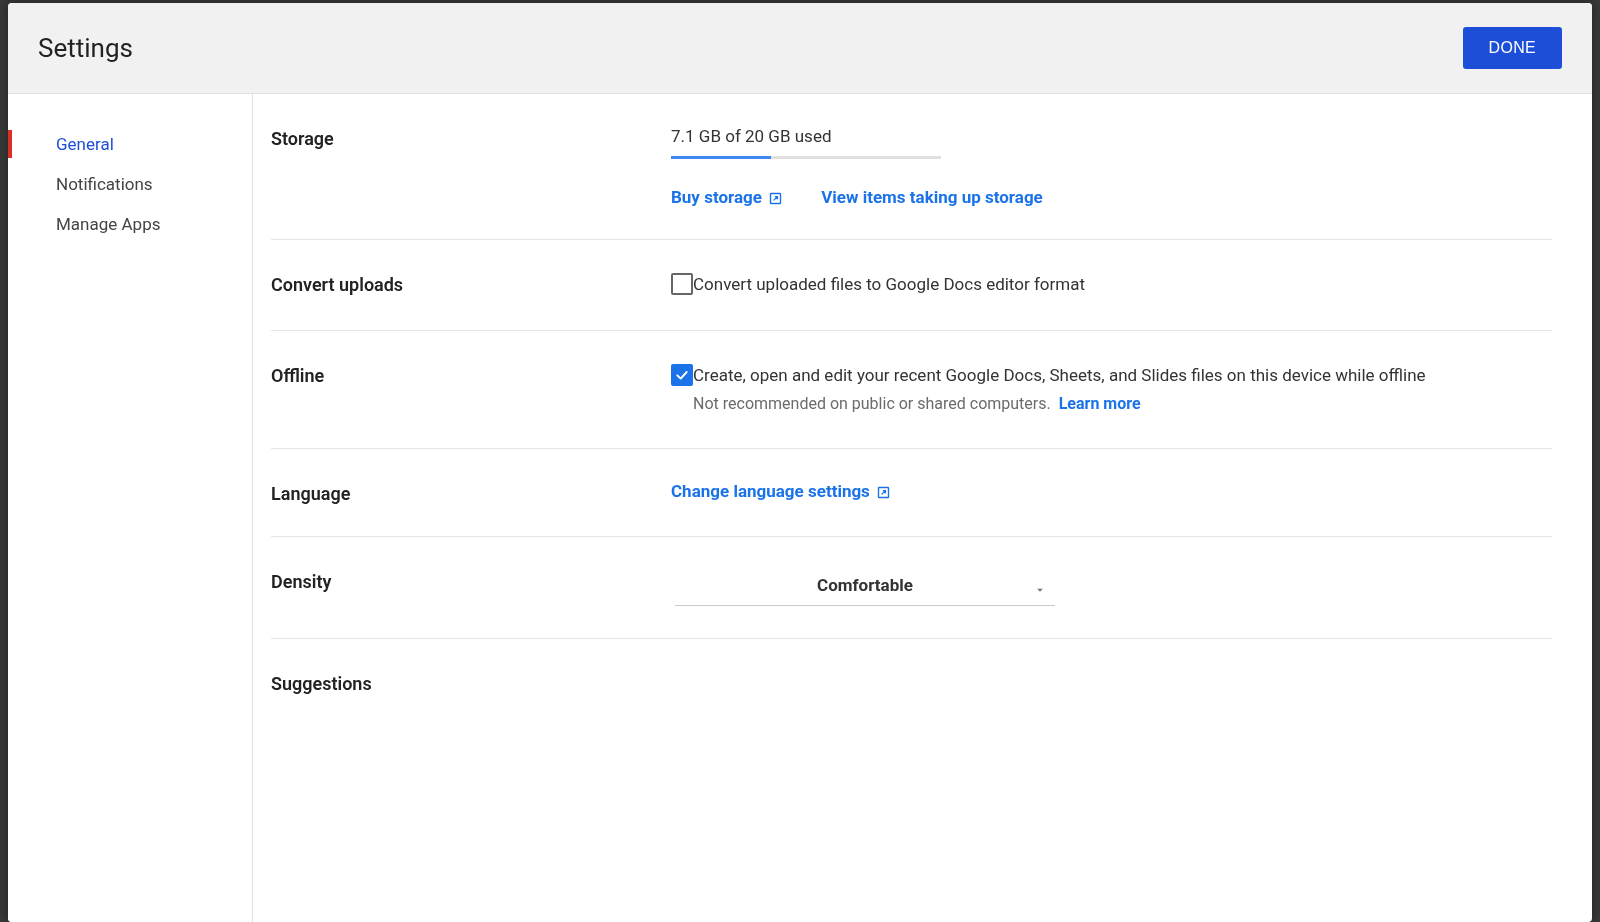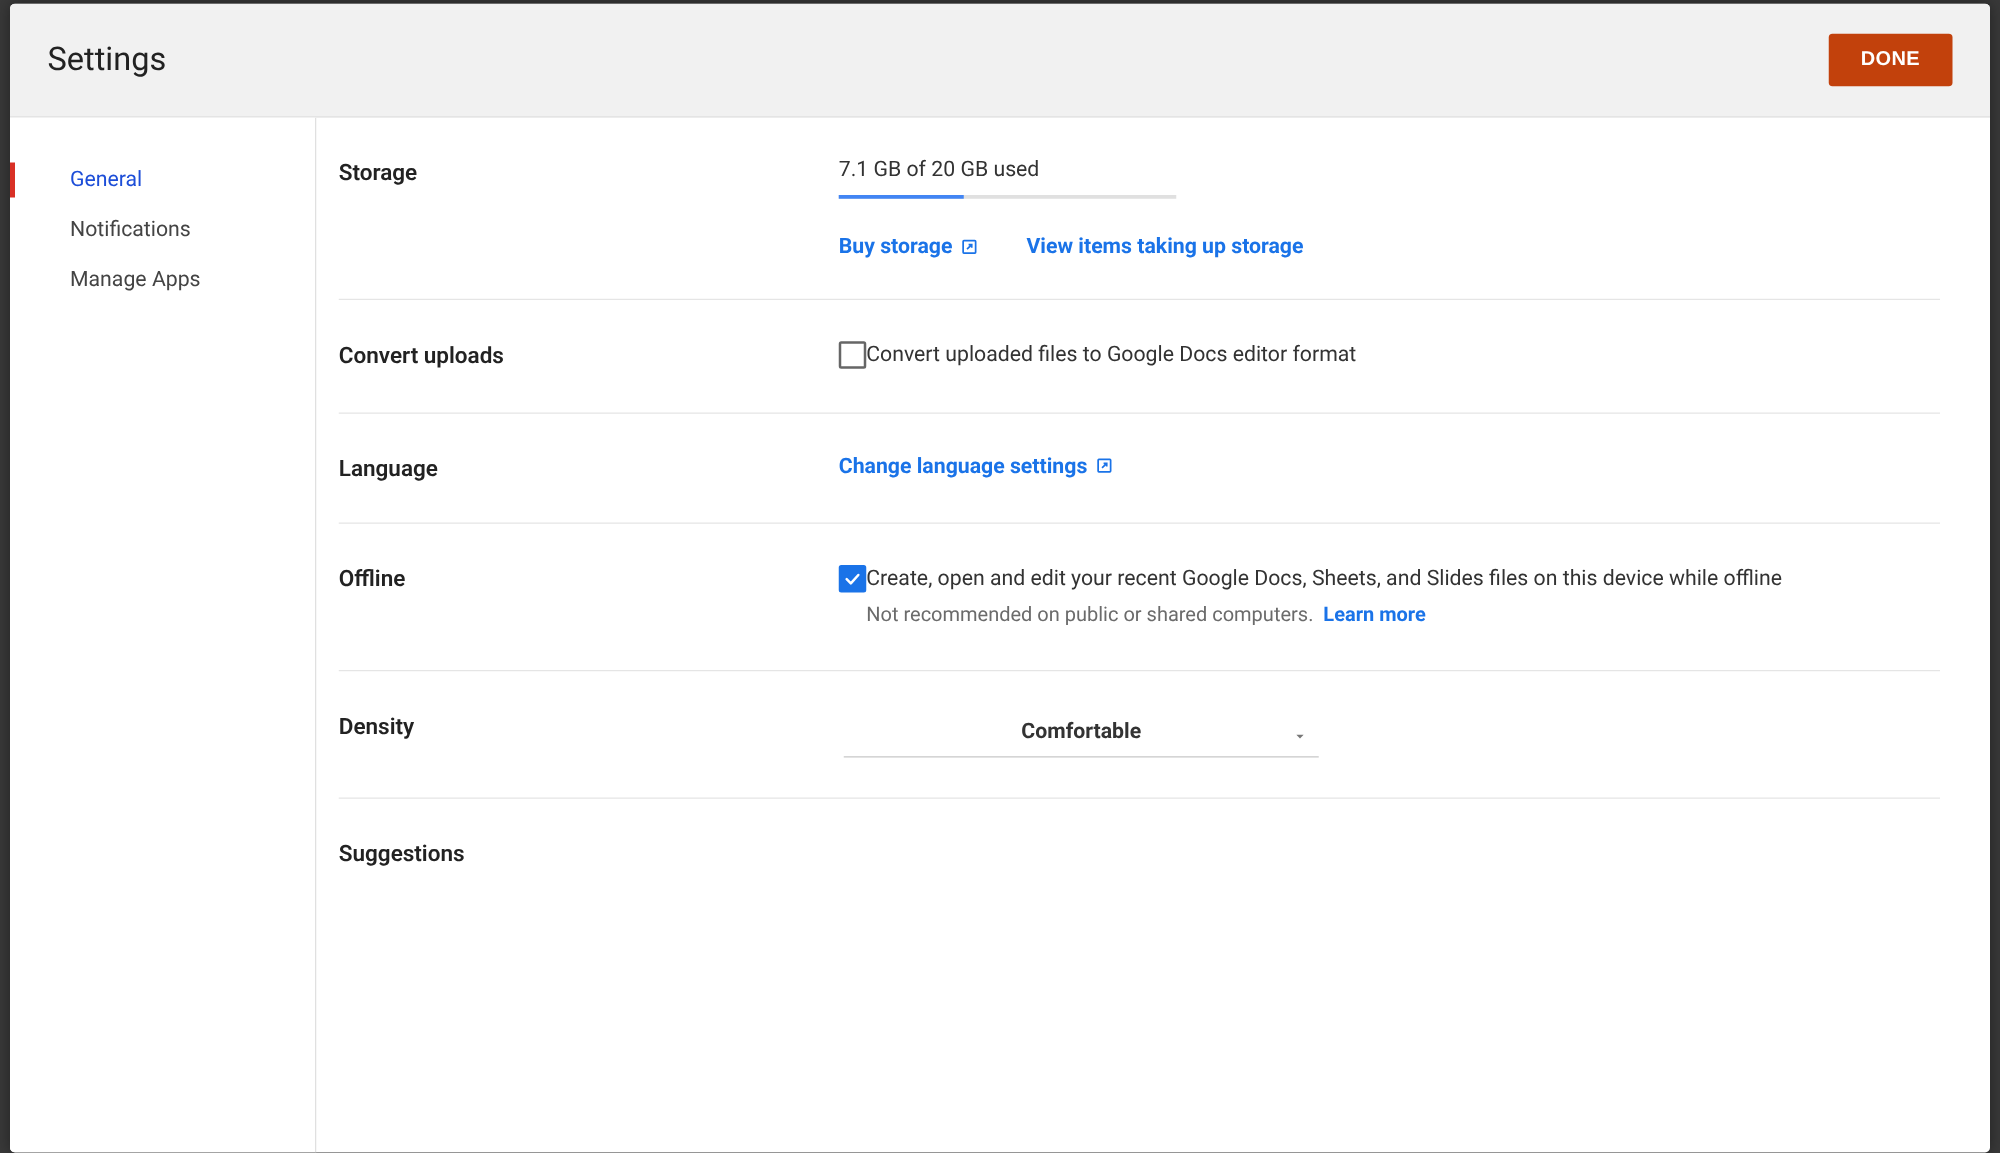--- a/index.html
+++ b/index.html
@@ -35,25 +35,25 @@
     display: flex;
     align-items: center;
     justify-content: space-between;
   }
   .dialog-title {
     font-size: 26px;
     font-weight: 400;
     color: #222;
   }
   .done-btn {
-    background: #c2410c;
+    background: #1d4ed8;
     color: #fff;
     border: none;
     font-size: 16px;
-    font-weight: 700;
+    font-weight: 400;
     letter-spacing: .3px;
     padding: 12px 26px;
     border-radius: 3px;
     cursor: pointer;
   }
   .dialog-body {
     flex: 1;
     display: flex;
     overflow: hidden;
   }
@@ -245,55 +245,55 @@
         <div class="section-label">Convert uploads</div>
         <div class="section-body">
           <div class="check-row">
             <span class="checkbox"></span>
             <span class="check-text">Convert uploaded files to Google Docs editor format</span>
           </div>
         </div>
       </div>
 
       <div class="section">
-        <div class="section-label">Language</div>
-        <div class="section-body">
-          <span class="link">
-            <span>Change language settings</span>
-            <span class="ext-icon">
-              <svg viewBox="0 0 24 24" fill="none" stroke="#1a73e8" stroke-width="2.2">
-                  <rect x="4" y="4" width="16" height="16" rx="1"></rect>
-                  <path d="M9 15 L15 9 M11 9 H15 V13"></path>
-                </svg>
-            </span>
-          </span>
-        </div>
-      </div>
-
-      <div class="section">
         <div class="section-label">Offline</div>
         <div class="section-body">
           <div class="check-row">
             <span class="checkbox-checked">
               <svg viewBox="0 0 24 24">
                   <path d="M5 12.5 L10 17.5 L19 7.5" fill="none" stroke="#fff" stroke-width="3" stroke-linecap="round" stroke-linejoin="round"></path>
                 </svg>
             </span>
             <div class="check-text">
               <div>Create, open and edit your recent Google Docs, Sheets, and Slides files on this device while offline</div>
               <div class="muted">
                 <span>Not recommended on public or shared computers.</span>
                 <span class="link">Learn more</span>
               </div>
             </div>
           </div>
         </div>
       </div>
 
       <div class="section">
+        <div class="section-label">Language</div>
+        <div class="section-body">
+          <span class="link">
+            <span>Change language settings</span>
+            <span class="ext-icon">
+              <svg viewBox="0 0 24 24" fill="none" stroke="#1a73e8" stroke-width="2.2">
+                  <rect x="4" y="4" width="16" height="16" rx="1"></rect>
+                  <path d="M9 15 L15 9 M11 9 H15 V13"></path>
+                </svg>
+            </span>
+          </span>
+        </div>
+      </div>
+
+      <div class="section">
         <div class="section-label">Density</div>
         <div class="section-body">
           <div class="select-wrap">
             <span class="select-value">Comfortable</span>
             <span class="select-caret">
               <svg viewBox="0 0 24 24">
                   <path d="M7 10 L12 15 L17 10 Z"></path>
                 </svg>
             </span>
           </div>

